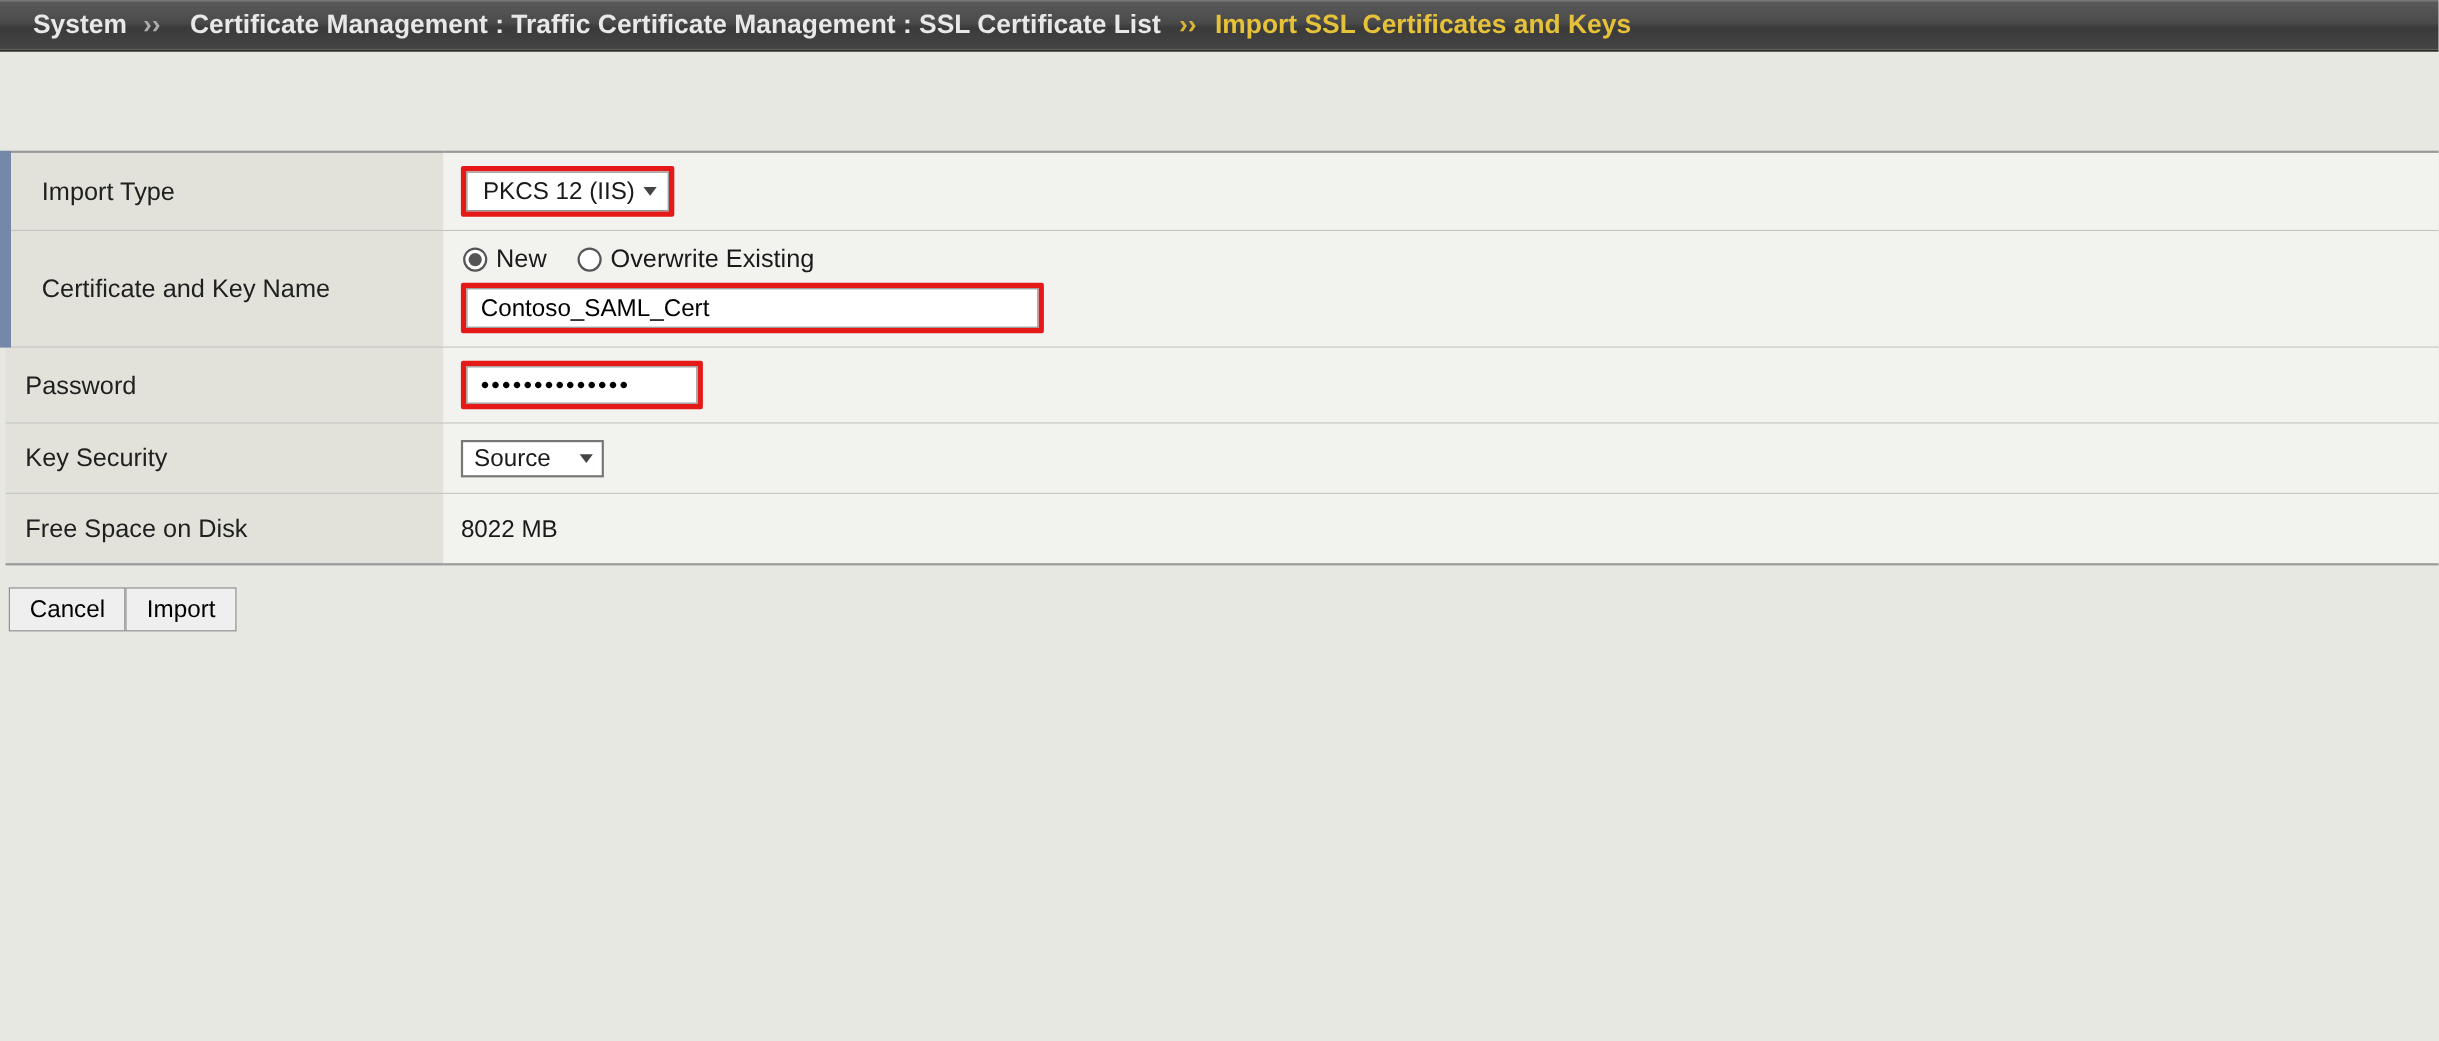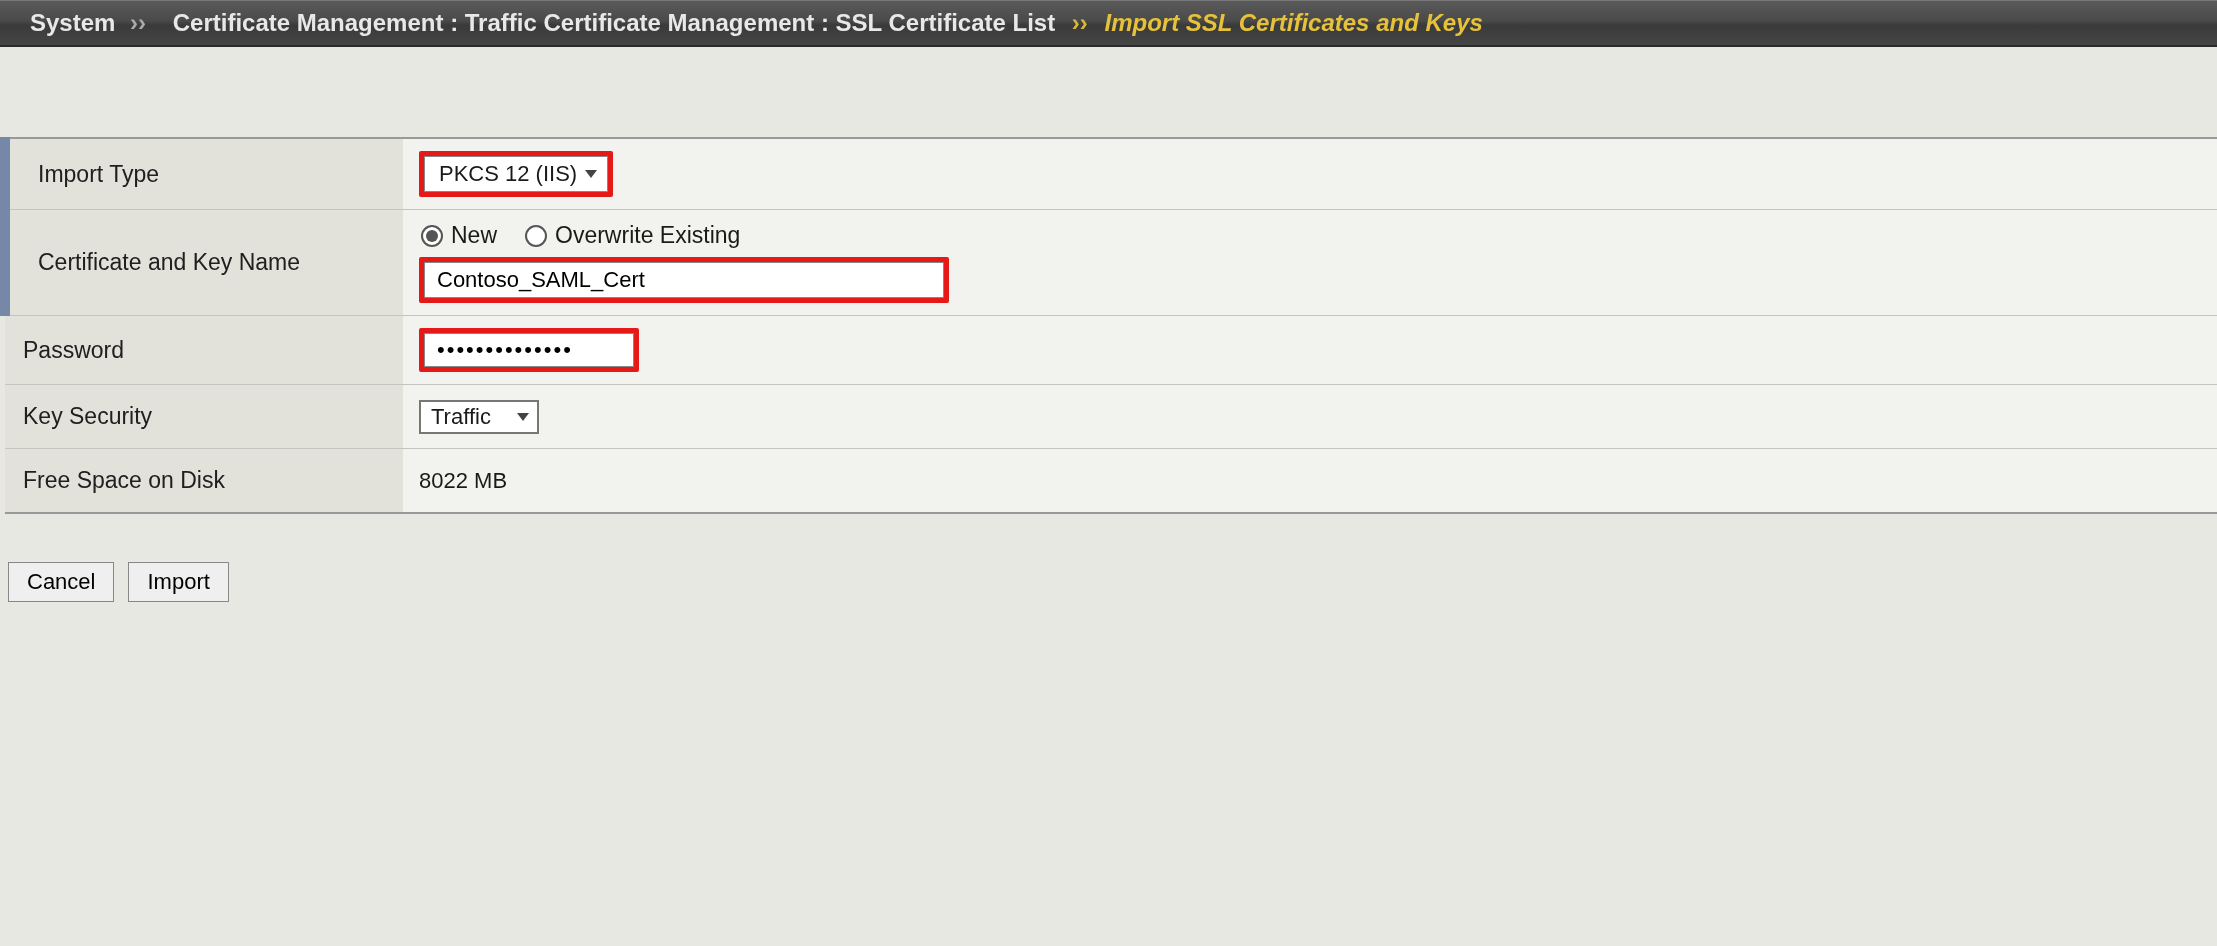--- a/index.html
+++ b/index.html
@@ -15,21 +15,21 @@
     background: linear-gradient(to bottom, #5a5a5a 0%, #4a4a4a 45%, #3a3a3a 55%, #454545 100%);
     padding: 8px 18px;
     font-size: 24px;
     font-weight: bold;
     border-bottom: 2px solid #2a2a2a;
     border-top: 1px solid #777;
   }
   .breadcrumb-bar .crumb { color: #e8e8e8; margin-left: 12px; }
   .breadcrumb-bar .sep { color: #aaa; padding: 0 8px; }
   .breadcrumb-bar .sep-gold { color: #d9b634; padding: 0 10px; }
-  .breadcrumb-bar .current { color: #e6c23a; font-style: italic; }
+  .breadcrumb-bar .current { color: #e6c23a; }
 
   .content-wrap {
     padding: 90px 0 20px 0;
   }
   .section-title {
     font-size: 26px;
     font-weight: bold;
     padding: 0 0 12px 4px;
     color: #000;
   }
@@ -103,21 +103,21 @@
   .choose-file-btn {
     display:inline-block;background:#efefef;border:1px solid #888;
     padding:6px 12px;font-size:22px;cursor:pointer;margin-right:14px;
   }
   .key-security-select {
     display:inline-flex;align-items:center;gap:26px;
     background:#fff;border:2px solid #777;padding:2px 8px 2px 10px;font-size:22px;cursor:pointer;
   }
   .footer-btns {
     padding: 20px 0 0 8px;
-    display:flex;gap:14px;margin-top:28px;
+    display:flex;
   }
   .footer-btns button {
     background:#efefef;border:1px solid #888;font-size:22px;padding:6px 18px;cursor:pointer;
   }
   .radio-label{font-size:23px;margin-right:20px;}
 </style>
 </head>
 <body>
 
 <div class="breadcrumb-bar">
@@ -169,21 +169,21 @@
         <span class="highlight-red">
           <input class="text-input pw-input" type="text" value="••••••••••••••" style="">
         </span>
       </td>
     </tr>
 
     <tr>
       <td class="label-cell" style="padding-left:18px;">Key Security</td>
       <td class="value-cell">
         <span class="key-security-select">
-          <span>Traffic</span>
+          <span>Source</span>
           <span class="chevron"></span>
         </span>
       </td>
     </tr>
 
     <tr>
       <td class="label-cell" style="padding-left:18px;">Free Space on Disk</td>
       <td class="value-cell">
         <span>8022 MB</span>
       </td>

